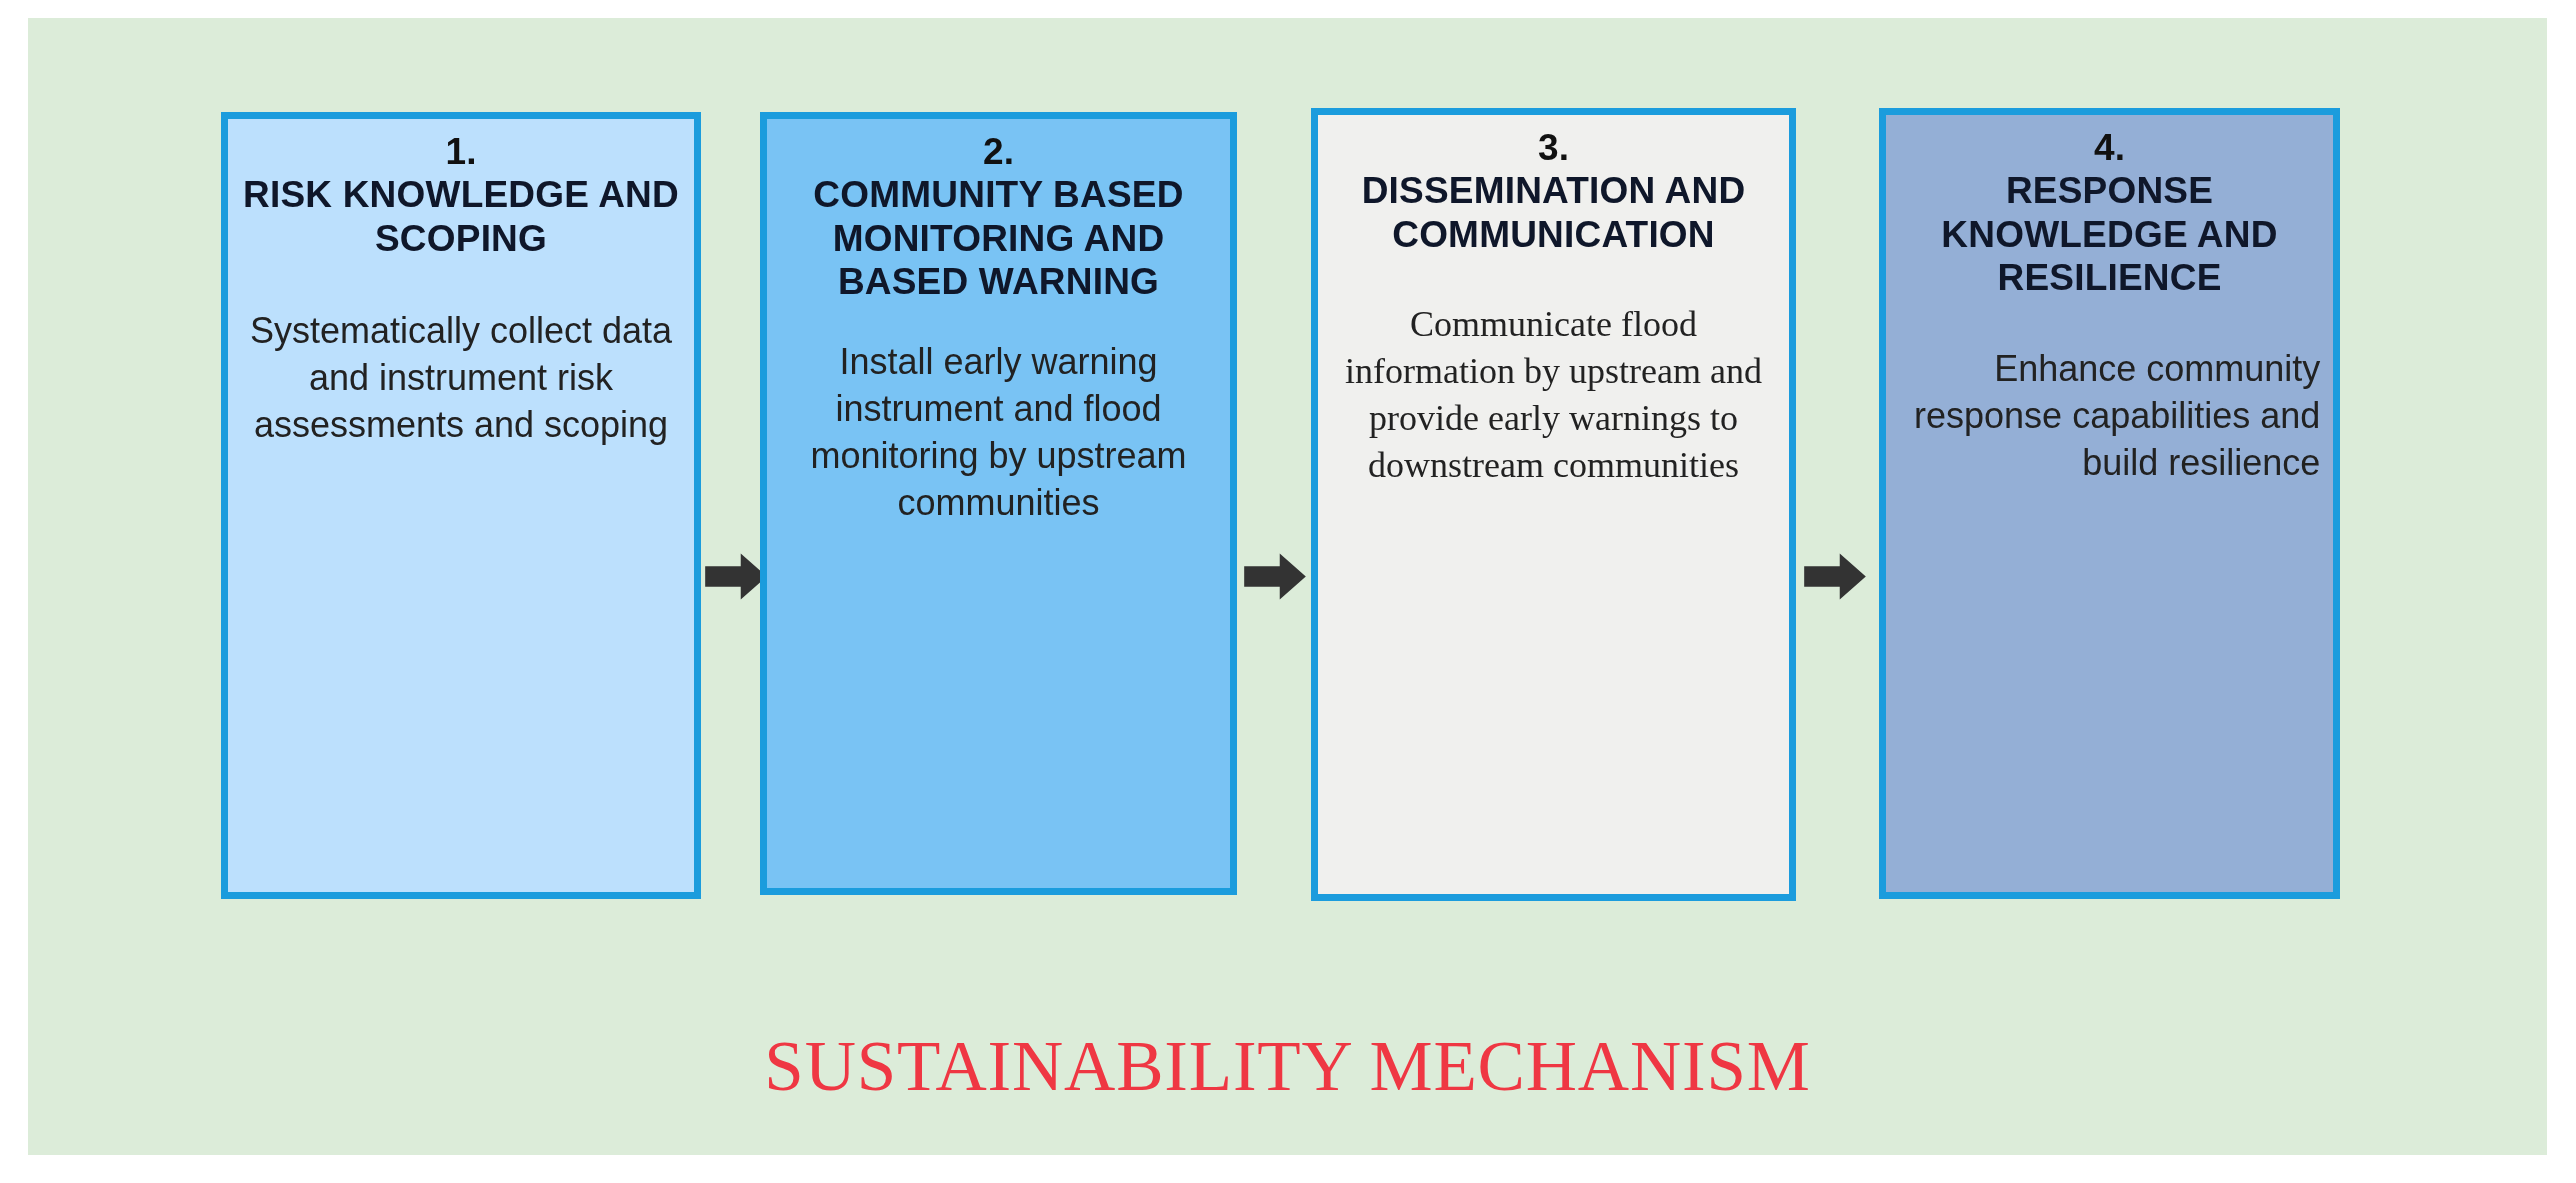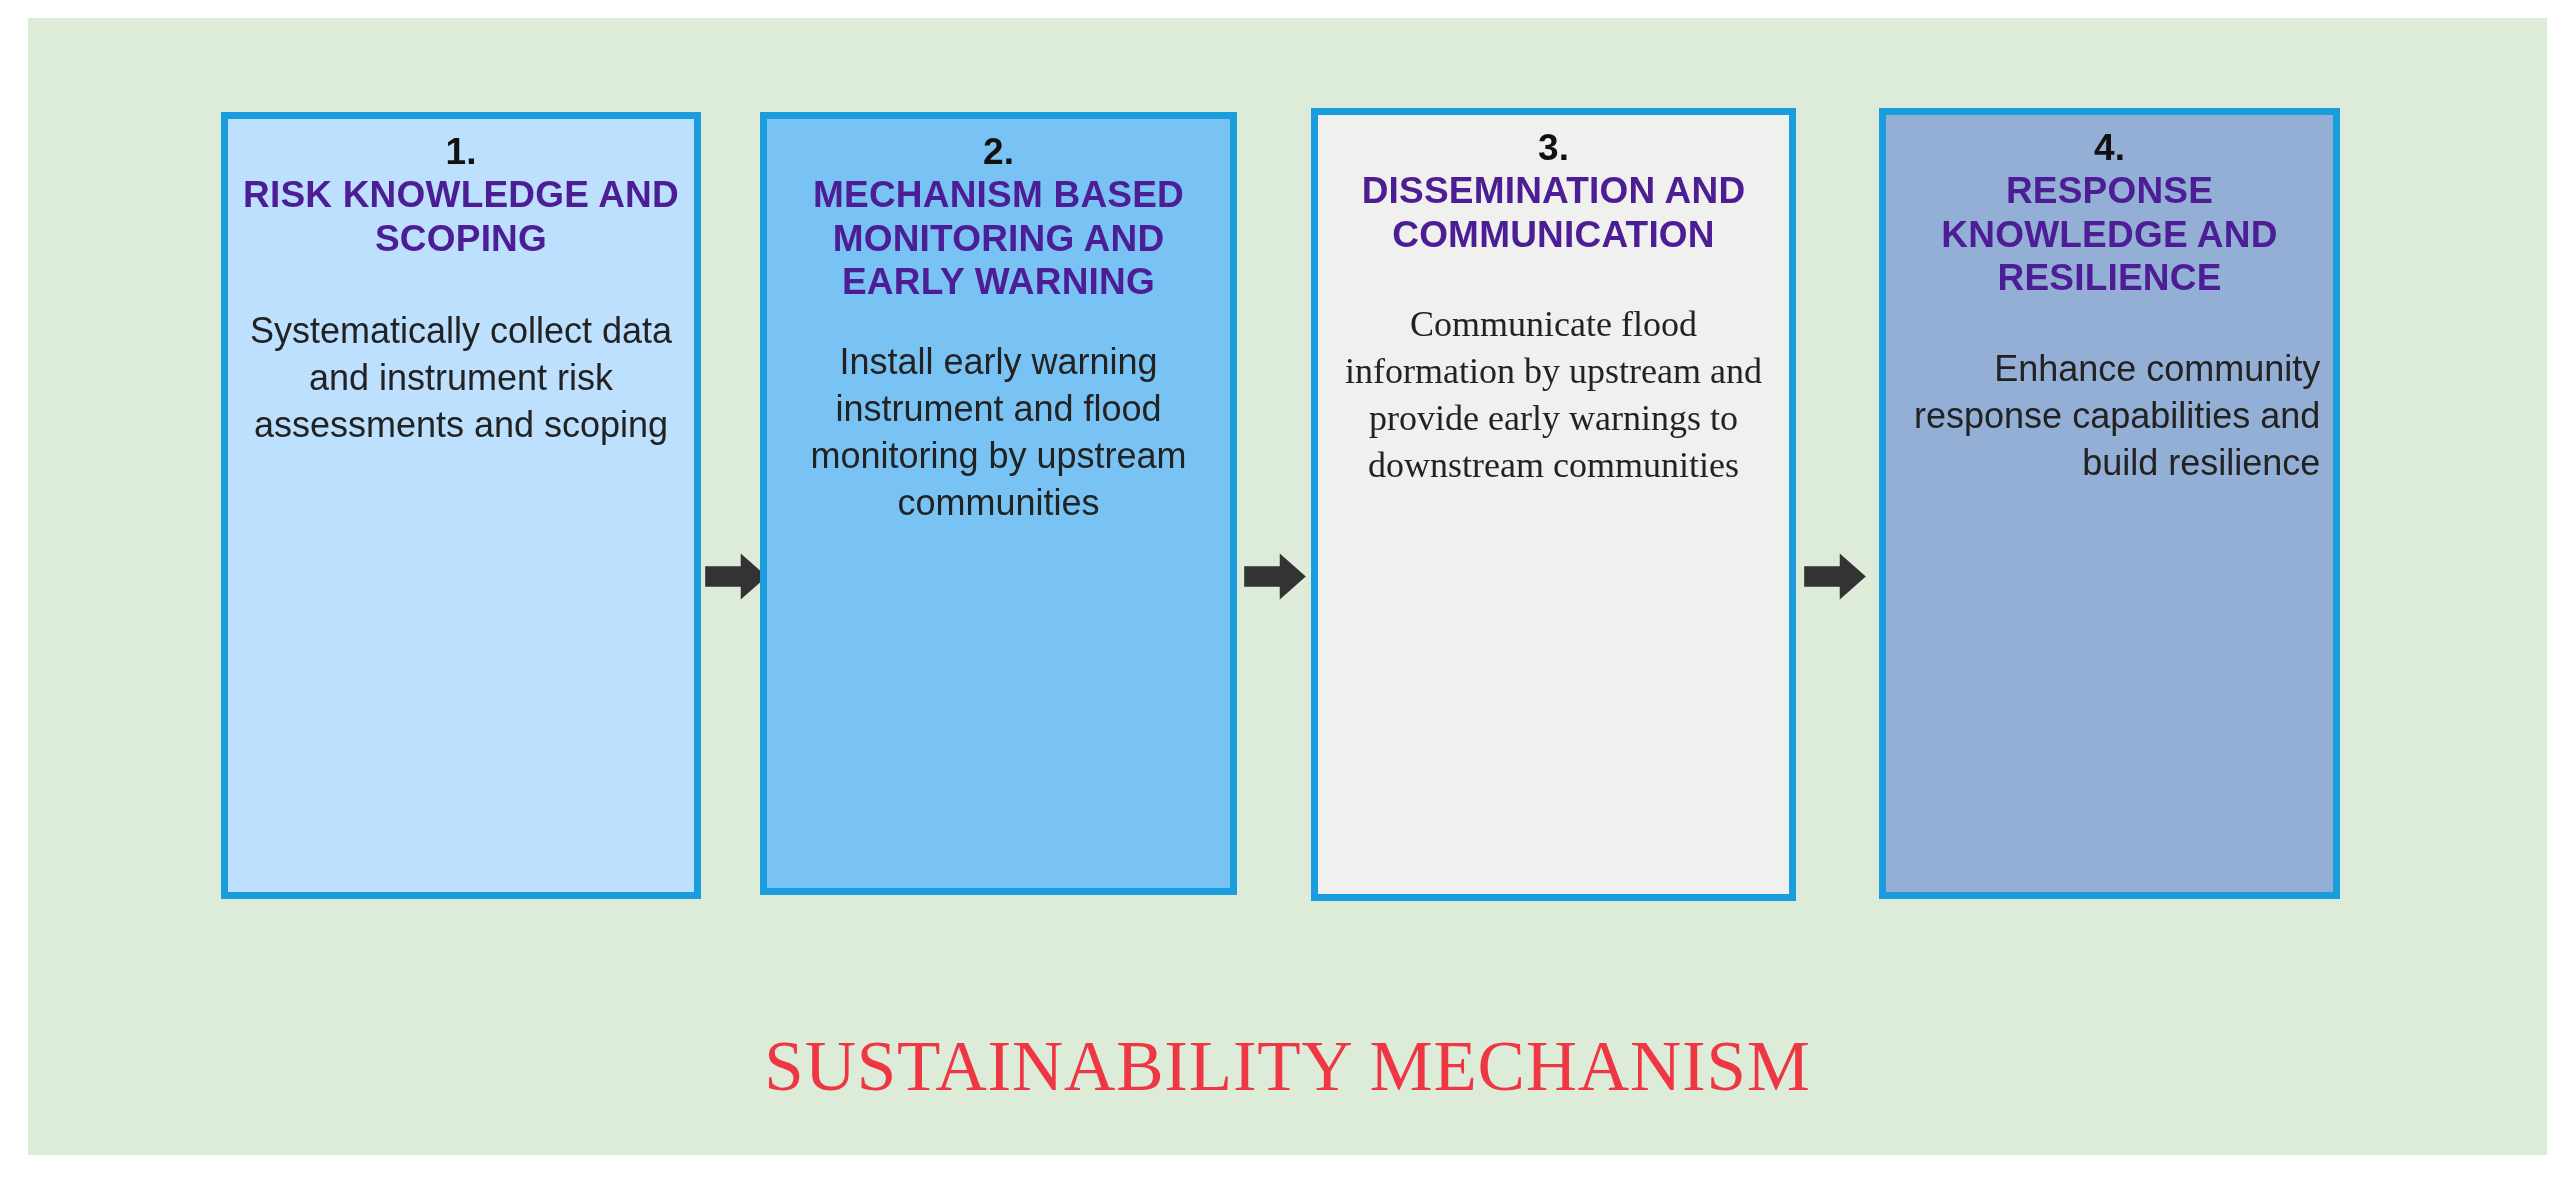--- a/index.html
+++ b/index.html
@@ -35,21 +35,21 @@
   .step-num {
     font-size: 37px;
     font-weight: bold;
     color: #111111;
     line-height: 1.18;
     text-align: center;
   }
   .step-title {
     font-size: 37px;
     font-weight: bold;
-    color: #4c1d95;
+    color: #0f172a;
     line-height: 1.18;
     text-align: center;
     letter-spacing: 0.2px;
   }
   .step-desc {
     font-size: 36px;
     font-weight: normal;
     color: #222222;
     line-height: 1.30;
     text-align: center;
@@ -113,21 +113,21 @@
     </div>
 
     <div class="arrow" id="arrow-1">
       <svg width="62" height="49" viewBox="0 0 78 62" xmlns="http://www.w3.org/2000/svg">
         <polygon points="0,18 45,18 45,2 78,31 45,60 45,44 0,44" fill="#333333"></polygon>
       </svg>
     </div>
 
     <div class="step-box" id="box-2">
       <div class="step-num">2.</div>
-      <div class="step-title">MECHANISM BASED MONITORING AND EARLY WARNING</div>
+      <div class="step-title">COMMUNITY BASED MONITORING AND BASED WARNING</div>
       <div class="step-desc">Install early warning instrument and flood monitoring by upstream communities</div>
     </div>
 
     <div class="arrow" id="arrow-2">
       <svg width="62" height="49" viewBox="0 0 78 62" xmlns="http://www.w3.org/2000/svg">
         <polygon points="0,18 45,18 45,2 78,31 45,60 45,44 0,44" fill="#333333"></polygon>
       </svg>
     </div>
 
     <div class="step-box" id="box-3">

